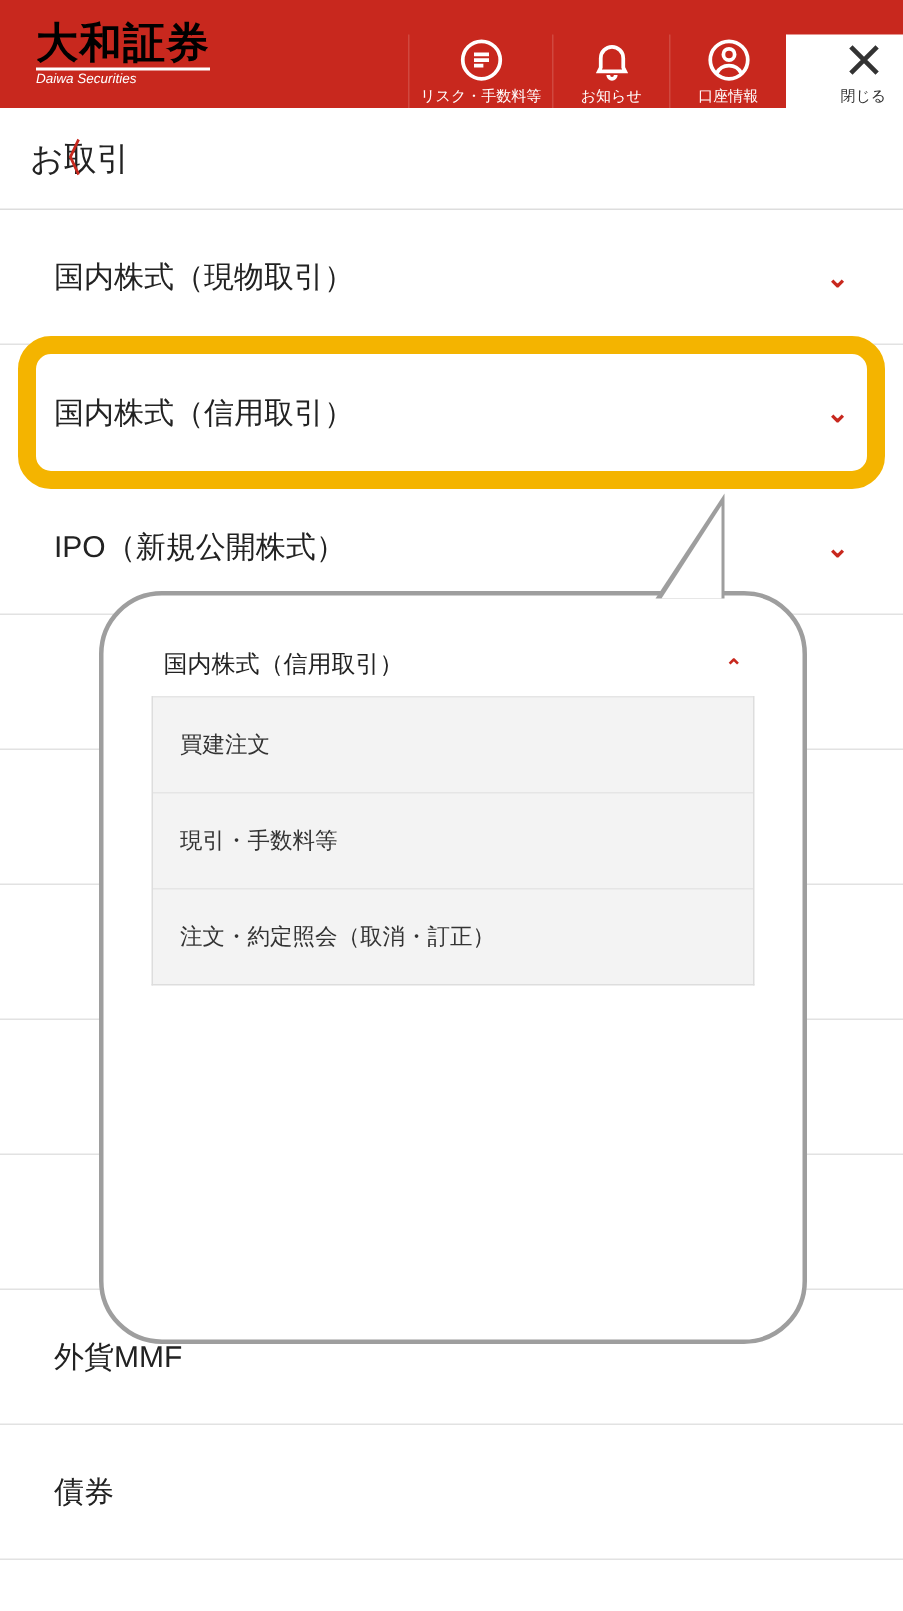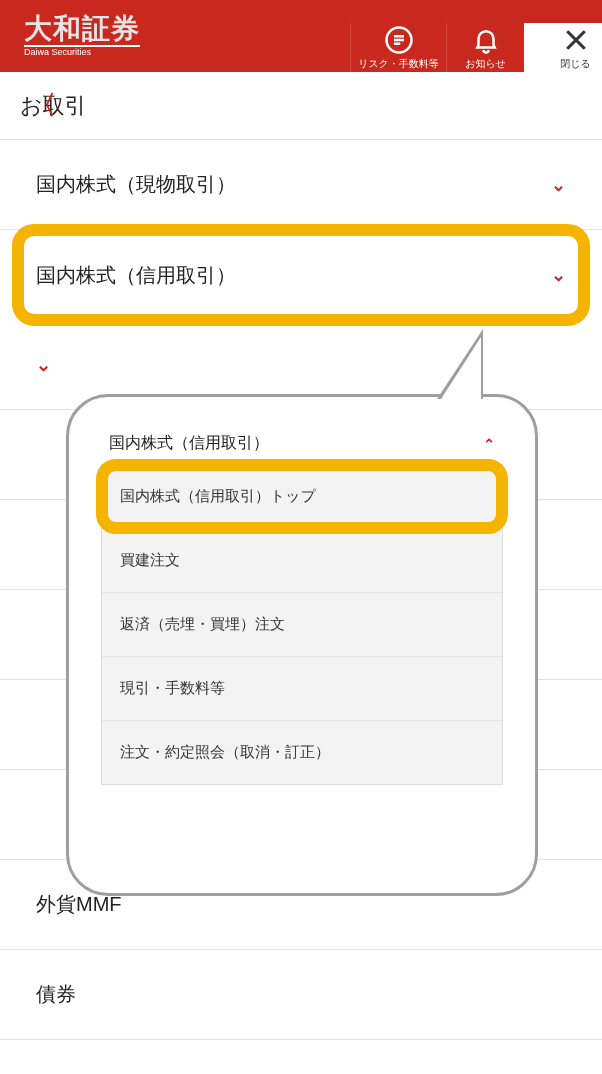--- a/index.html
+++ b/index.html
@@ -20,34 +20,35 @@
     align-items: stretch;
   }
   .logo-area {
     flex: 1;
     display: flex;
     flex-direction: column;
     justify-content: center;
     padding-left: 24px;
   }
   .logo-main {
-    color: #e5e5e5;
+    color: #000000;
     font-size: 28px;
     font-weight: bold;
     line-height: 1;
     border-bottom: 2px solid #fff;
     display: inline-block;
     width: fit-content;
     padding-bottom: 2px;
     letter-spacing: 1px;
   }
   .logo-sub {
     color: #fff;
     font-size: 9px;
     margin-top: 0px;
+    font-style: italic;
   }
   .hdr-btn {
     width: 78px;
     display: flex;
     flex-direction: column;
     align-items: center;
     justify-content: center;
     color: #fff;
     font-size: 10px;
     gap: 2px;
@@ -212,20 +213,28 @@
   </div>
 
   <div class="hdr-btn">
     <svg viewBox="0 0 24 24" fill="none" stroke="#fff" stroke-width="2">
       <path d="M6 16V11a6 6 0 1 1 12 0v5l1 2H5l1-2z"></path>
       <path d="M10 20a2 2 0 0 0 4 0"></path>
     </svg>
     <span>お知らせ</span>
   </div>
 
+  <div class="hdr-btn">
+    <svg viewBox="0 0 24 24" fill="none" stroke="#fff" stroke-width="2">
+      <circle cx="12" cy="12" r="10"></circle>
+      <circle cx="12" cy="9" r="3"></circle>
+      <path d="M5.5 19c1.5-3 4-4 6.5-4s5 1 6.5 4"></path>
+    </svg>
+    <span>口座情報</span>
+  </div>
 
   <div class="hdr-btn close">
     <svg viewBox="0 0 24 24" fill="none" stroke="#333" stroke-width="2.5">
       <path d="M5 5l14 14M19 5L5 19"></path>
     </svg>
     <span>閉じる</span>
   </div>
 </div>
 
 <div class="title-row">
@@ -240,20 +249,21 @@
     <span class="chev">⌄</span>
   </div>
 
   <div class="row highlight">
     <span>国内株式（信用取引）</span>
     <span class="chev">⌄</span>
     <div class="highlight-frame"></div>
   </div>
 
   <div class="row">
+    <span>IPO（新規公開株式）</span>
     <span class="chev">⌄</span>
   </div>
 
   <div class="row">
       <span>　</span>
     </div>
   <div class="row">
       <span>　</span>
     </div>
   <div class="row">
@@ -277,31 +287,24 @@
 </div>
 
 <div class="callout">
 
   <div class="sub-head">
     <span>国内株式（信用取引）</span>
     <span class="chev">⌃</span>
   </div>
 
   <div class="sub-list">
-    <div class="sub-item first-box">
-      <span>国内株式（信用取引）トップ</span>
-      <div class="inner-highlight"></div>
-    </div>
     <div class="sub-item">
       <span>買建注文</span>
     </div>
     <div class="sub-item">
-      <span>返済（売埋・買埋）注文</span>
-    </div>
-    <div class="sub-item">
       <span>現引・手数料等</span>
     </div>
     <div class="sub-item">
       <span>注文・約定照会（取消・訂正）</span>
     </div>
   </div>
 
 </div>
 
 </body></html>

